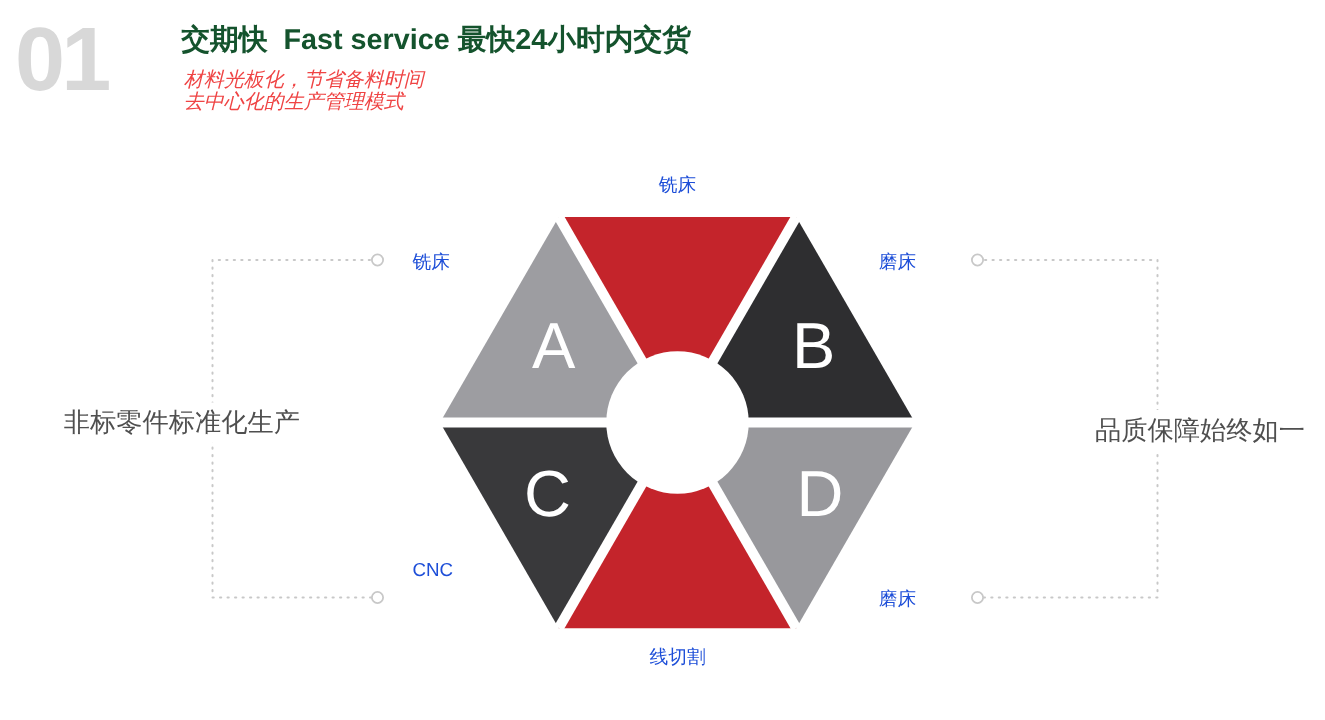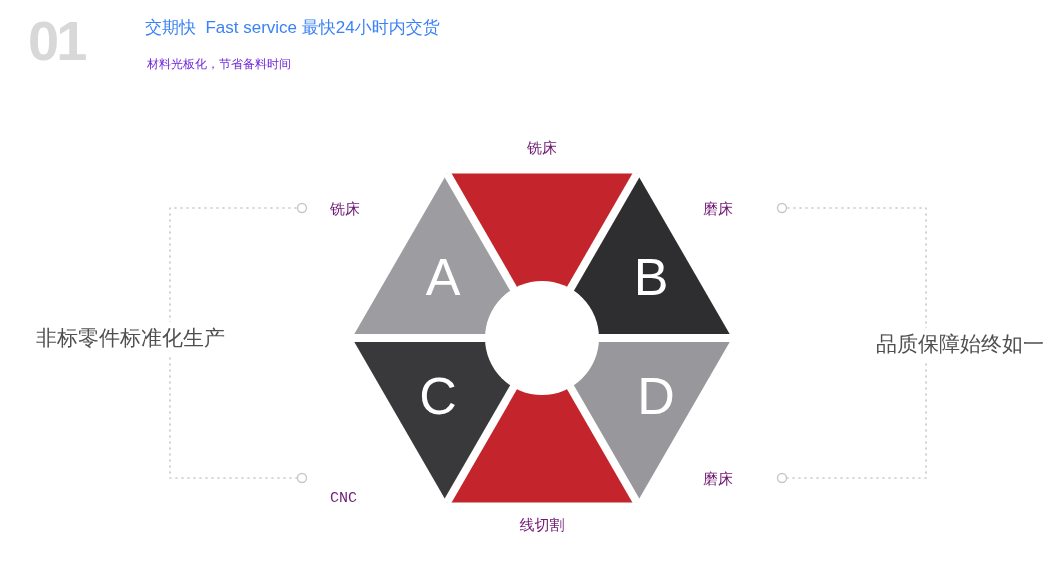--- a/index.html
+++ b/index.html
@@ -3,53 +3,54 @@
 <meta charset="utf-8">
 <style>
   html,body{margin:0;padding:0;background:#fff;}
   #stage{
     position:relative;width:1060px;height:576px;background:#ffffff;overflow:hidden;
     font-family:"Liberation Sans","DejaVu Sans",sans-serif;
   }
   .abs{position:absolute;}
   
   .big-num{
-    left:28px;top:14px;font-size:56px;font-weight:700;line-height:0.95;
+    left:12px;top:14px;font-size:72px;font-weight:700;line-height:0.95;
     color:#d8d8d8;letter-spacing:-3px;
   }
   .title{
-    left:145px;top:16px;font-size:17px;font-weight:400;color:#3b82f6;white-space:pre;
+    left:145px;top:16px;font-size:23px;font-weight:700;color:#14532d;white-space:pre;
   }
-  .bullets{left:147px;top:56px;font-size:12px;color:#6d28d9;line-height:17px;}
+  .bullets{left:147px;top:56px;font-size:16px;color:#ef4444;line-height:17px;font-style:italic;}
   
   #hexsvg{position:absolute;left:0;top:0;}
   
   .letter{
     width:90px;height:60px;line-height:60px;text-align:center;
     font-size:52px;font-weight:400;color:#ffffff;
   }
   
   .rlabel{
-    font-size:15px;color:#701a75;white-space:nowrap;
+    font-size:15px;color:#1d4ed8;white-space:nowrap;
   }
   .center{text-align:center;}
   
   .side-text{
     font-size:21px;color:#4f4f4f;background:#ffffff;padding:2px 4px;white-space:nowrap;
   }
 </style>
 </head>
 <body>
 
 <div id="stage">
 
   <div class="abs big-num">01</div>
   <div class="abs title">交期快  Fast service 最快24小时内交货</div>
   <div class="abs bullets">
     <div>材料光板化，节省备料时间</div>
+    <div>去中心化的生产管理模式</div>
   </div>
 
   <svg id="hexsvg" width="1060" height="576" viewBox="0 0 1060 576">
 
     <polygon points="447,173.5 637,173.5 542,338" fill="#c4242b"></polygon>
     <polygon points="637,173.5 732,338 542,338" fill="#2e2e30"></polygon>
     <polygon points="732,338 637,502.5 542,338" fill="#98989c"></polygon>
     <polygon points="637,502.5 447,502.5 542,338" fill="#c4242b"></polygon>
     <polygon points="447,502.5 352,338 542,338" fill="#39393b"></polygon>
     <polygon points="352,338 447,173.5 542,338" fill="#9d9da1"></polygon>
@@ -70,20 +71,20 @@
   </svg>
 
   <div class="abs letter" style="left:398px;top:247px;">A</div>
   <div class="abs letter" style="left:606px;top:247px;">B</div>
   <div class="abs letter" style="left:393px;top:366px;">C</div>
   <div class="abs letter" style="left:611px;top:366px;">D</div>
 
   <div class="abs rlabel center" style="left:497px;top:139px;width:90px;">铣床</div>
   <div class="abs rlabel" style="left:330px;top:200px;">铣床</div>
   <div class="abs rlabel" style="left:703px;top:200px;">磨床</div>
-  <div class="abs rlabel" style="left:330px;top:490px;font-family:Liberation Mono, monospace;">CNC</div>
+  <div class="abs rlabel" style="left:330px;top:448px;">CNC</div>
   <div class="abs rlabel" style="left:703px;top:470px;">磨床</div>
   <div class="abs rlabel center" style="left:497px;top:516px;width:90px;">线切割</div>
 
-  <div class="abs side-text" style="left:32px;top:322px;text-align:right;">非标零件标准化生产</div>
+  <div class="abs side-text" style="left:47px;top:322px;text-align:right;">非标零件标准化生产</div>
   <div class="abs side-text" style="left:872px;top:328px;">品质保障始终如一</div>
 
 </div>
 
 </body></html>

